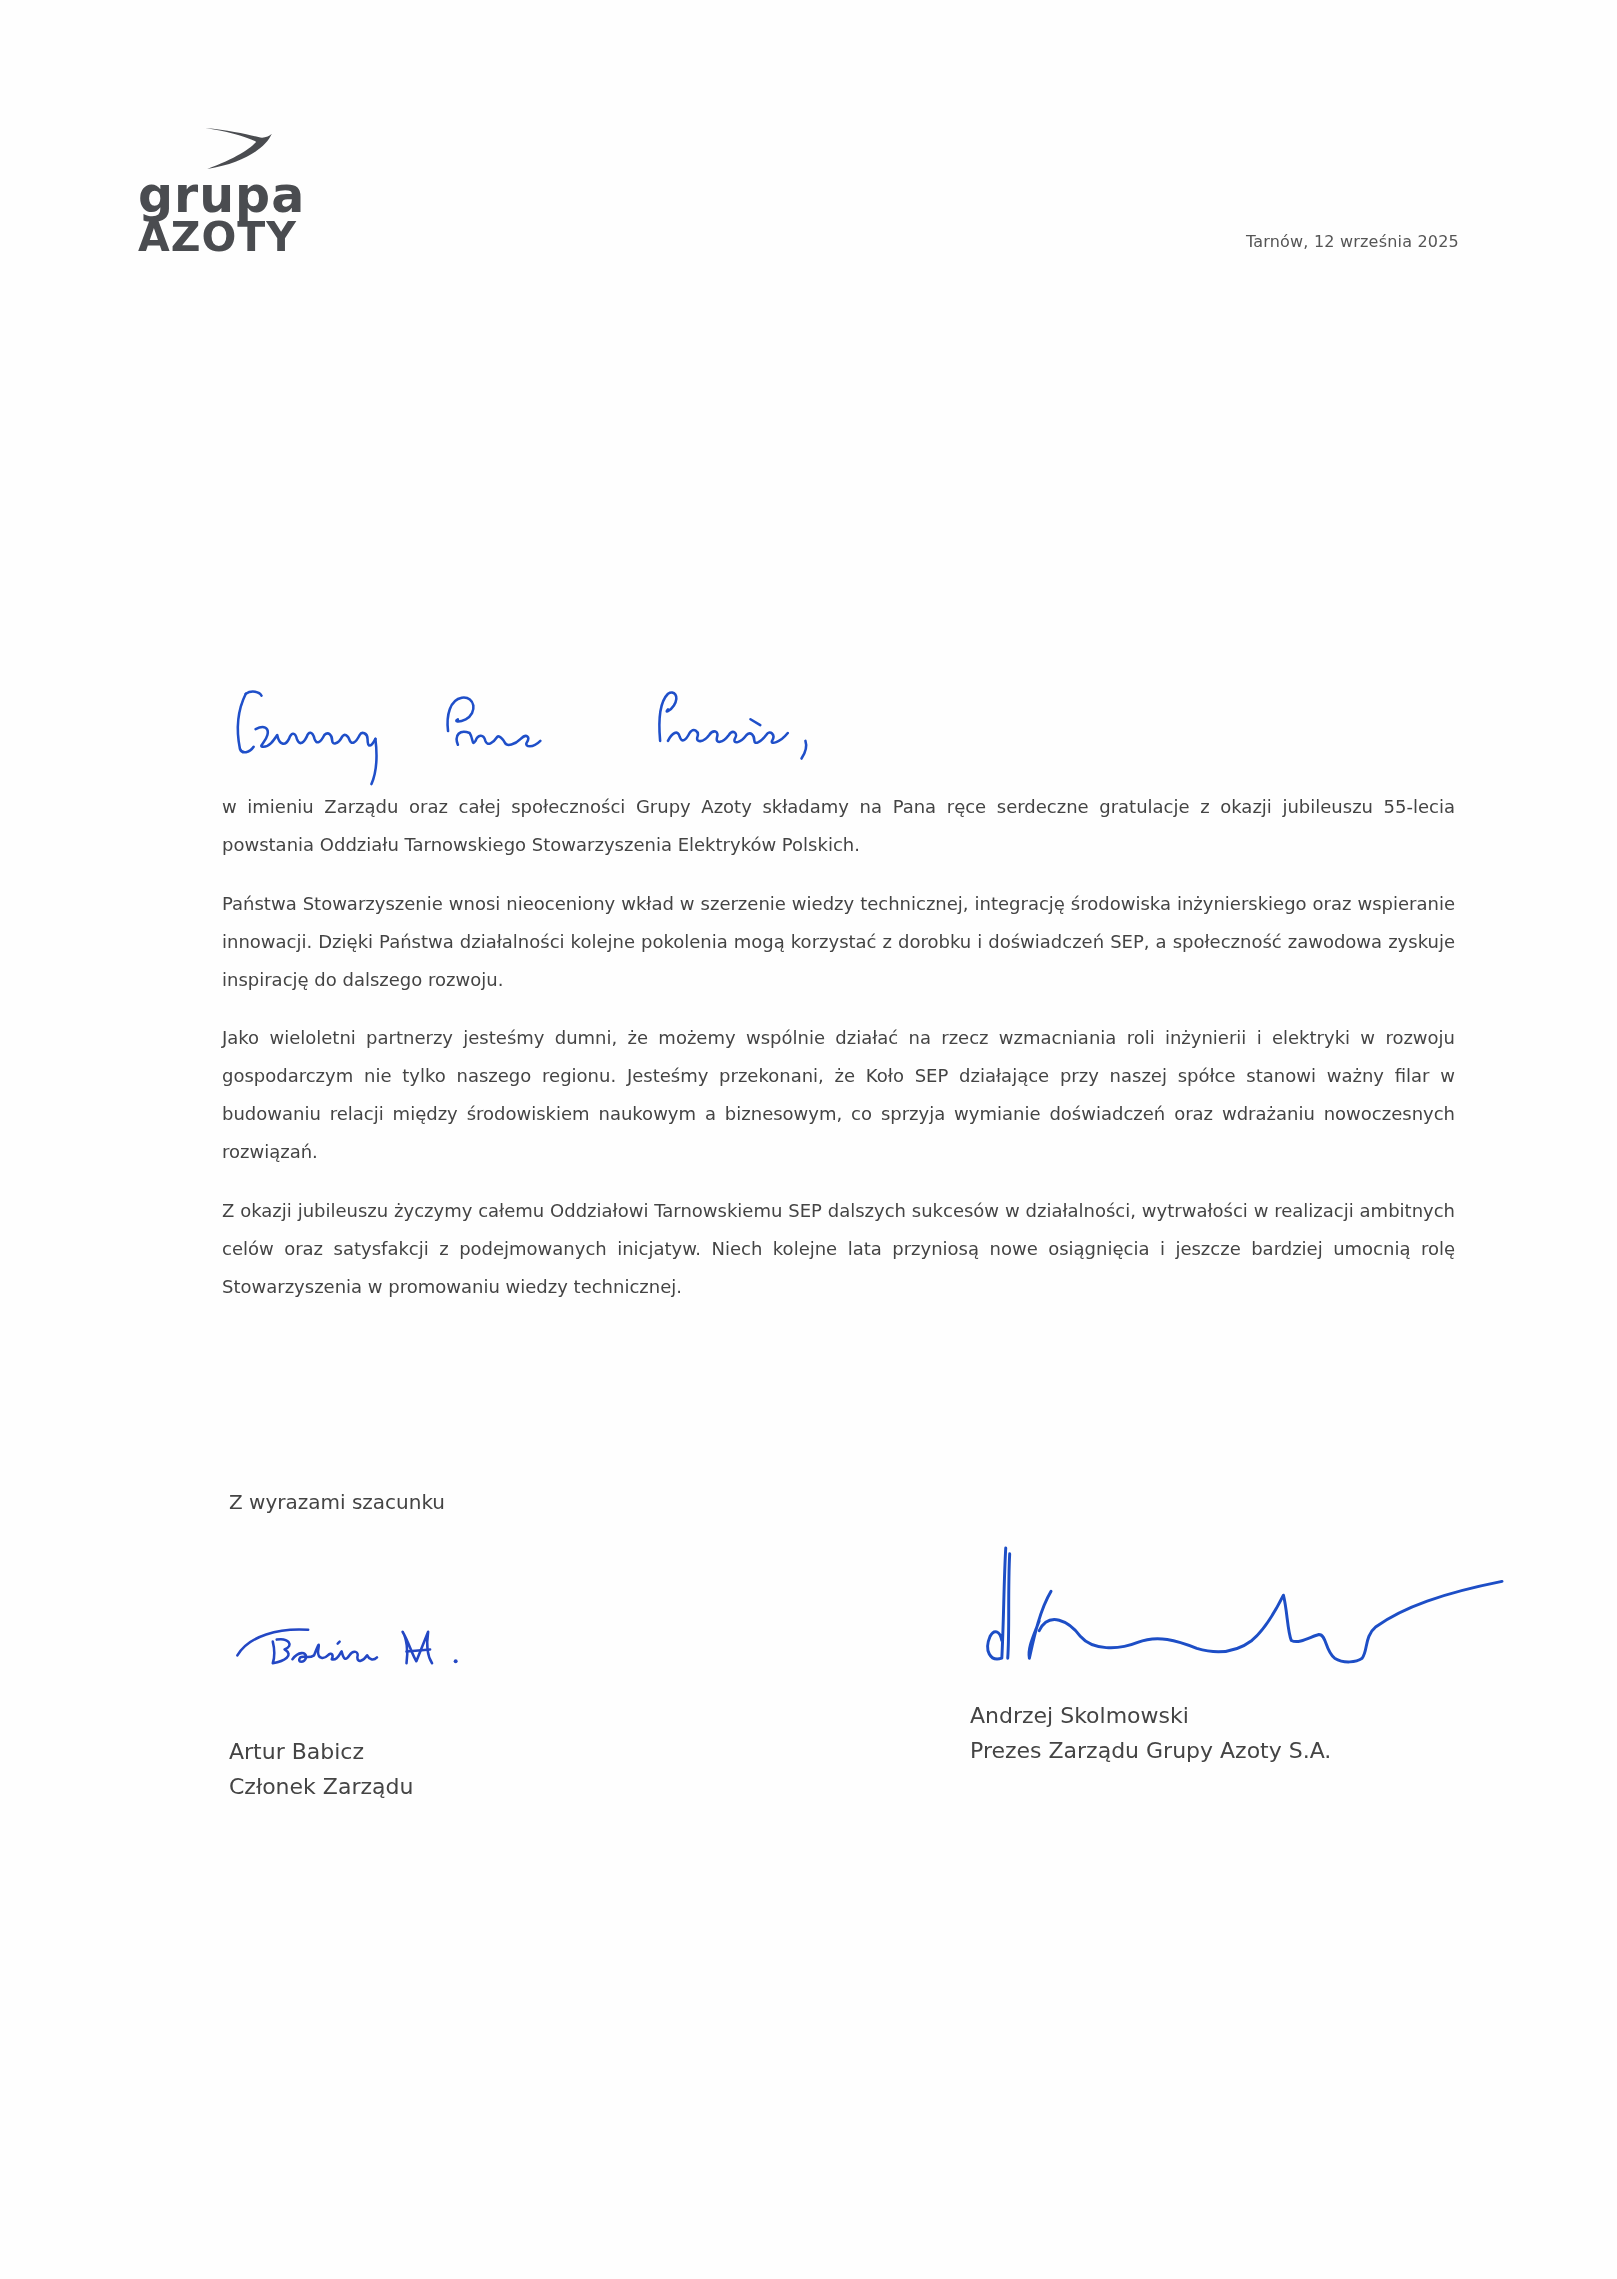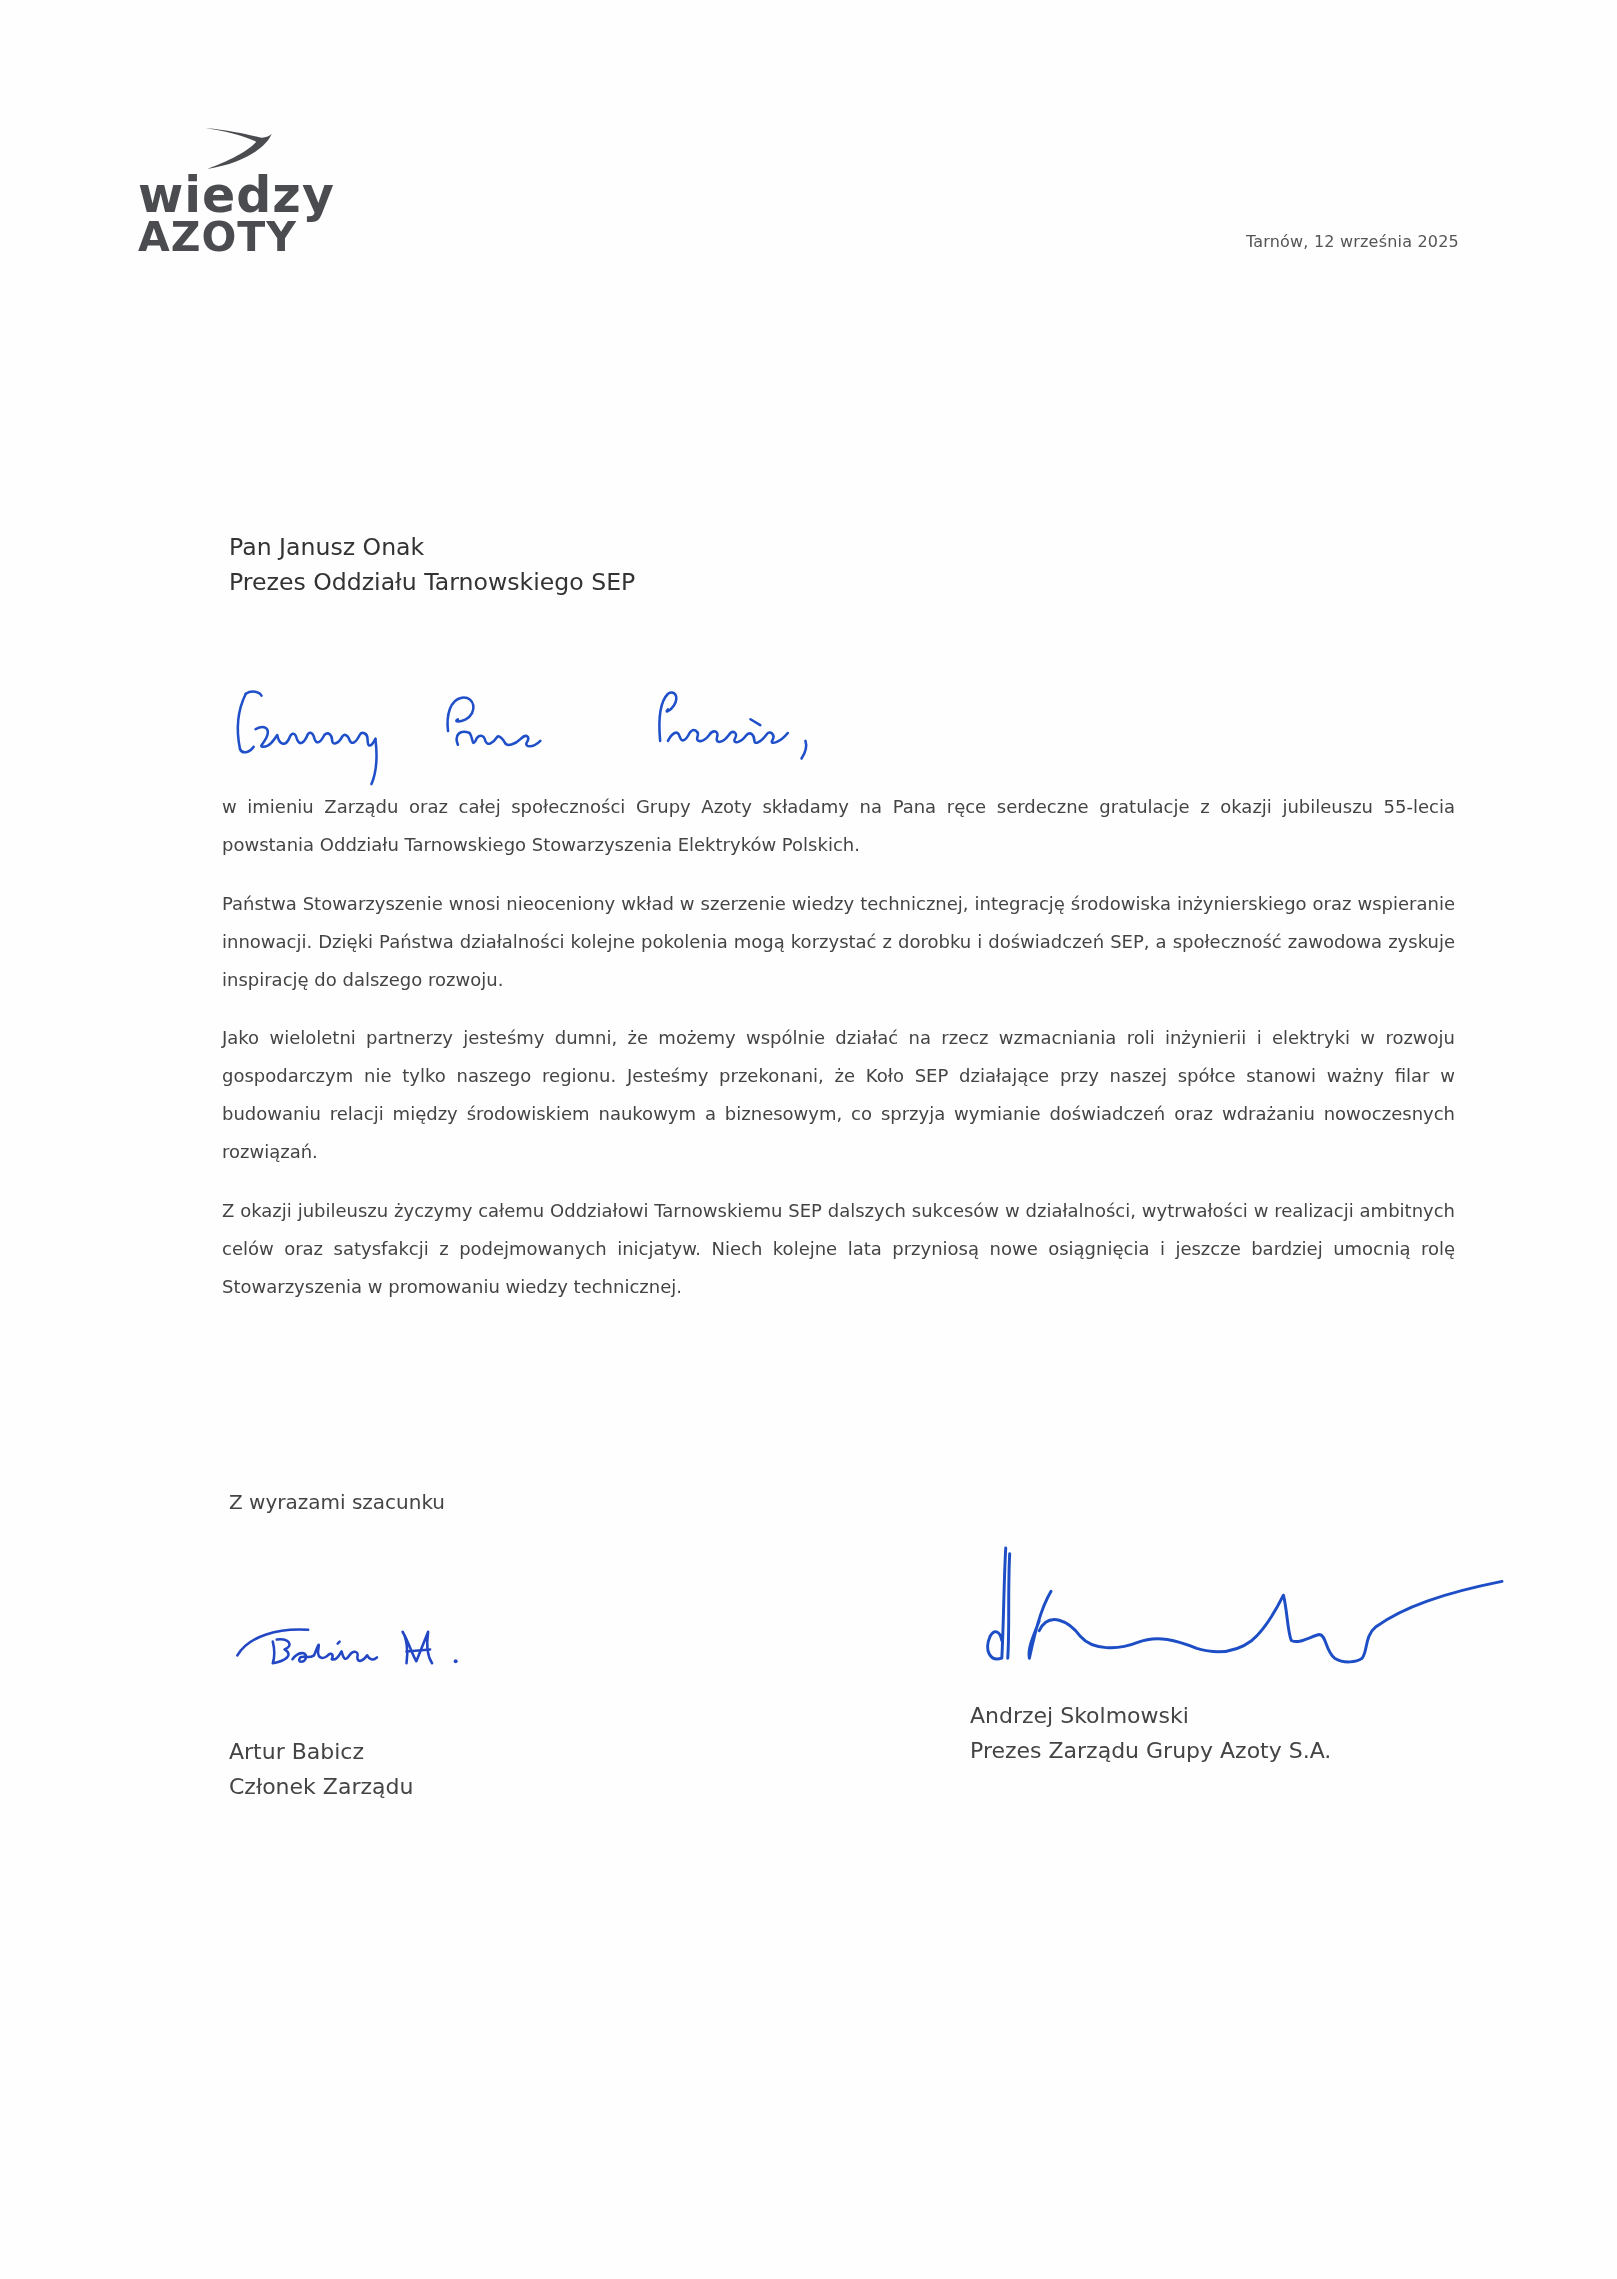--- a/index.html
+++ b/index.html
@@ -113,30 +113,26 @@
   </style>
 </head>
 <body>
 
 <div class="page">
 
   <div class="logo">
     <svg width="79" height="45" viewBox="0 0 80 46" style="position:absolute;left:63px;top:0;">
       <path d="M4 2 C 30 4, 52 10, 62 12 C 66 12, 70 10, 72 8 C 66 22, 44 38, 6 44 C 34 34, 52 22, 56 16 C 44 10, 24 5, 4 2 Z" fill="#4a4c50"></path>
     </svg>
-    <div class="logo-text logo-line1">wiedzy</div>
+    <div class="logo-text logo-line1">grupa</div>
     <div class="logo-text logo-line2" style="text-transform:uppercase;">azoty</div>
   </div>
 
   <div class="date">Tarnów, 12 września 2025</div>
 
-  <div class="addressee">
-    <div>Pan Janusz Onak</div>
-    <div>Prezes Oddziału Tarnowskiego SEP</div>
-  </div>
 
   <div class="greeting">
     <svg class="sig-graphic" width="768" height="108" viewBox="0 0 780 110">
       <title>Szanowny Panie Prezesie,</title>
       <g fill="none" stroke="#1f4fc9" stroke-width="2.6" stroke-linecap="round" stroke-linejoin="round">
 
         <path d="M16 14 C 8 30, 6 50, 10 70 C 12 76, 20 74, 24 68"></path>
         <path d="M16 14 C 22 10, 30 12, 32 16"></path>
         <path d="M26 50 C 34 46, 40 48, 38 56 C 36 64, 28 68, 34 68 C 40 68, 44 62, 48 56 C 50 66, 56 68, 60 60 C 62 54, 66 52, 68 60 C 70 66, 74 66, 78 58 C 80 52, 84 52, 86 60 C 88 66, 92 64, 96 56 C 100 52, 104 56, 104 62 C 104 66, 110 66, 114 58 C 116 54, 120 56, 122 62 C 124 66, 128 64, 132 56 C 134 52, 140 54, 140 60 C 140 70, 144 68, 148 60"></path>
         <path d="M148 60 C 150 76, 150 92, 144 106"></path>

